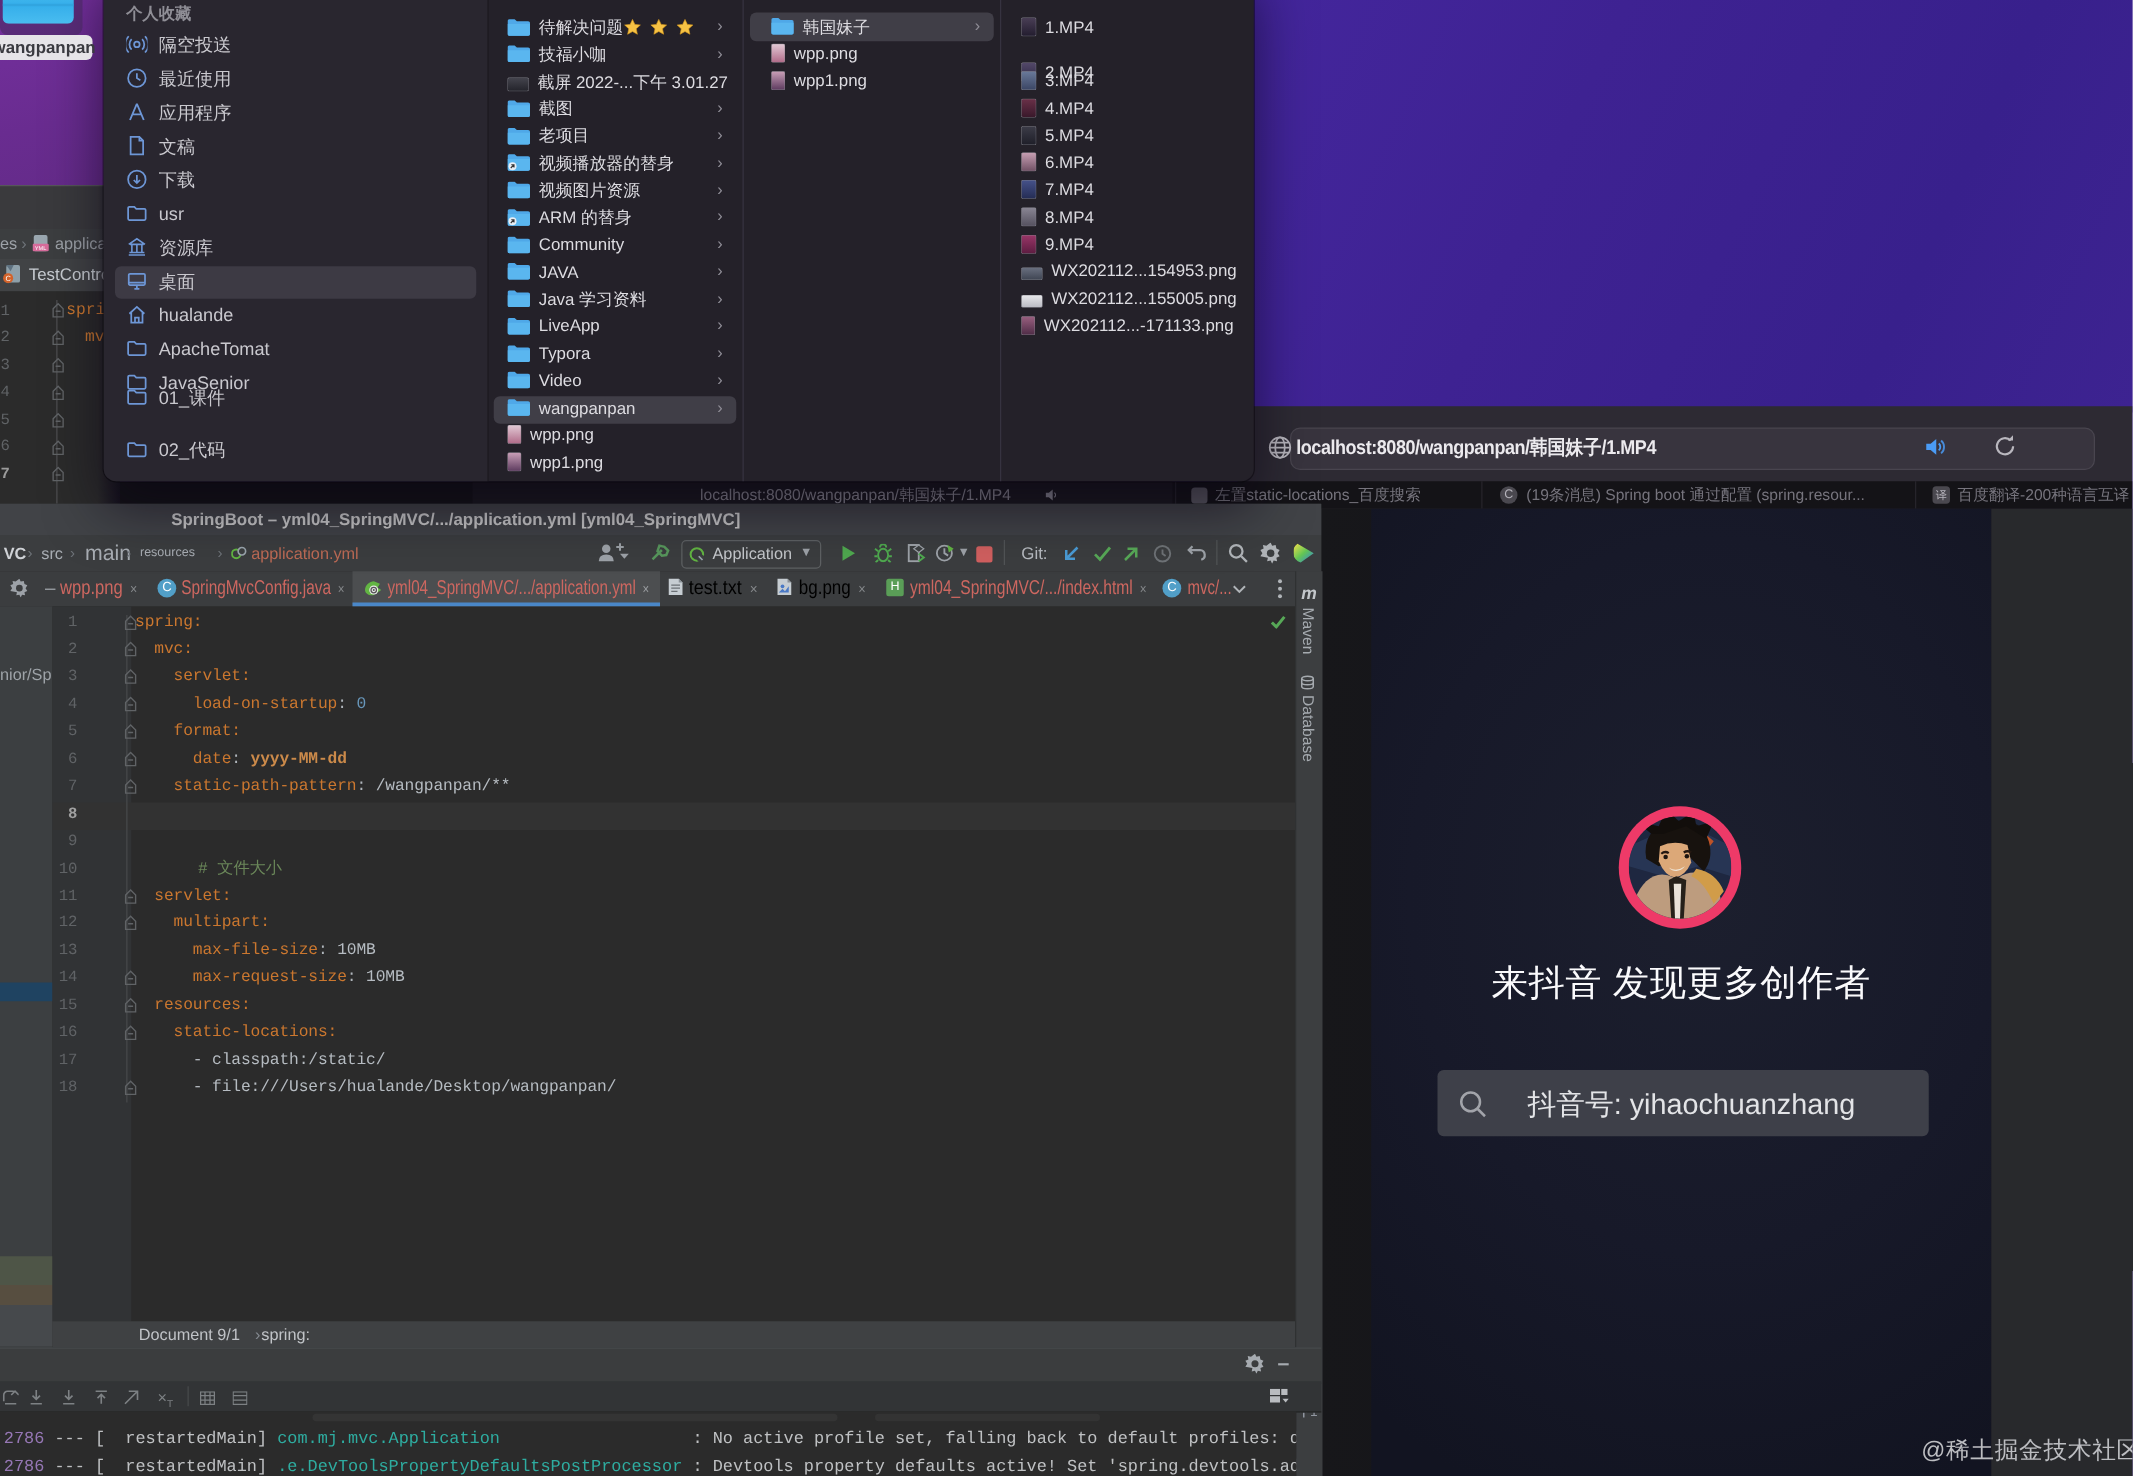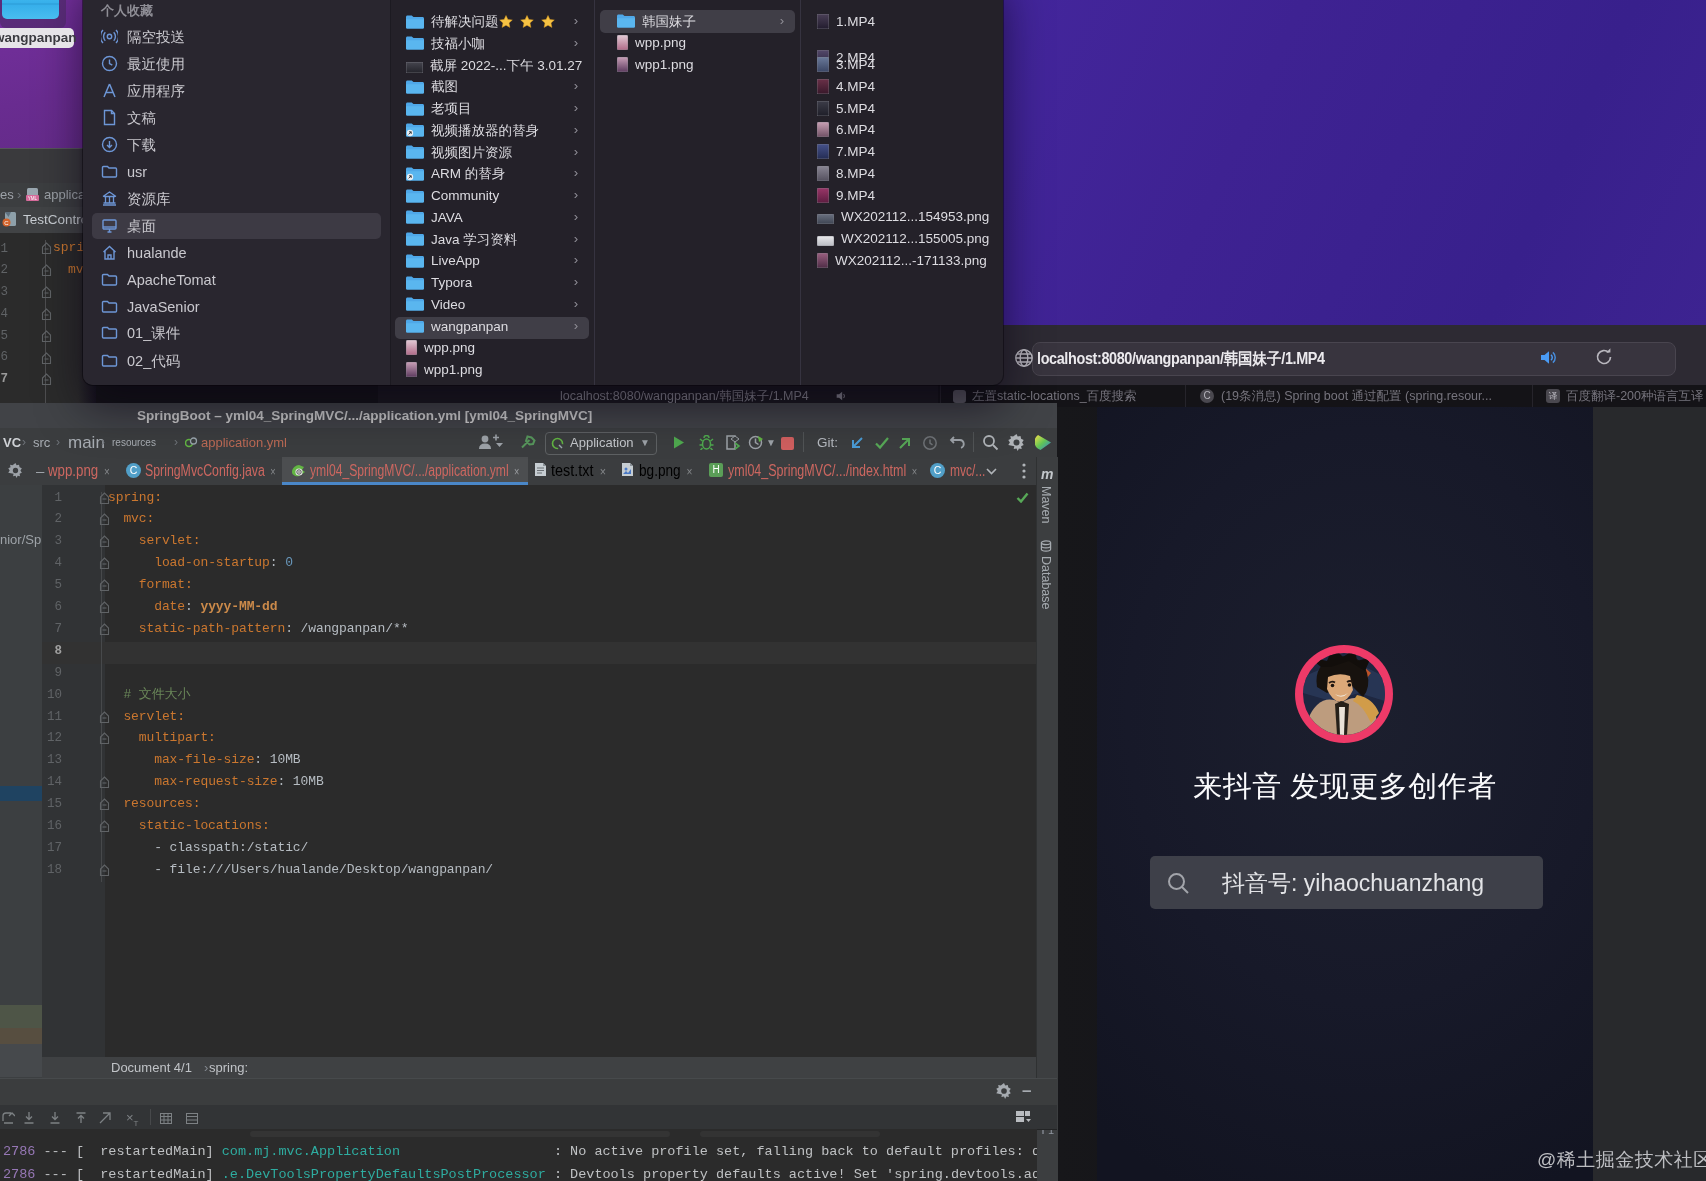--- a/index.html
+++ b/index.html
@@ -28,21 +28,21 @@
   #ide{left:0;top:403px;width:1057px;height:778px;background:#2b2b2b;}
   #idetitle{left:0;top:403px;width:1057px;height:25px;background:#414347;color:#c8c8c8;font-size:13.5px;font-weight:bold;line-height:26px;}
   #idetool{left:0;top:428px;width:1057px;height:29px;background:#3b3d3f;color:#a8adb3;font-size:13px;line-height:29px;}
   #idetabs{left:0;top:457px;width:1057px;height:28px;background:#3b3d3f;font-size:12px;letter-spacing:-0.3px;color:#b8bcc0;}
   .itab{position:absolute;top:457px;height:28px;line-height:28px;white-space:nowrap;transform-origin:0 50%;}
   .tred{color:#cd6760;} .tx{color:#84878a;font-size:12px;padding-left:7px;}
   #projpanel{left:0;top:485px;width:42px;height:620px;background:#3c3f41;}
   #gutter{left:42px;top:485px;width:63px;height:572px;background:#313335;}
   .ln{position:absolute;width:20px;text-align:right;color:#606366;font-family:"Liberation Mono",monospace;font-size:12.5px;height:22px;line-height:22px;}
   .code{position:absolute;left:108px;color:#a9b7c6;font-family:"Liberation Mono",monospace;font-size:13px;letter-spacing:-0.1px;white-space:pre;height:22px;line-height:22px;}
-  .k{color:#cb772f;} .n{color:#6897bb;} .cm{color:#6a8759;} .bo{font-weight:bold;color:#cb8a4a;}
+  .k{color:#cb772f;} .n{color:#6897bb;} .cm{color:#6a8759;margin-left:35px;} .bo{font-weight:bold;color:#cb8a4a;}
   
   .clog{position:absolute;font-family:"Liberation Mono",monospace;font-size:13.5px;color:#bfc1c3;white-space:pre;height:23px;line-height:23px;}
   .cp{color:#9677b5;} .cc{color:#2eaca0;}
   .cicon{position:absolute;color:#7d8184;font-size:13px;top:1107px;height:22px;line-height:22px;}
   
   #finder{left:83px;top:-31px;width:920px;height:416px;background:#242129;border-radius:10px;box-shadow:0 20px 45px rgba(8,4,18,.6), 0 0 0 1px rgba(0,0,0,.4);}
   #fsidebar{left:83px;top:-31px;width:307px;height:416px;background:#29262f;border-radius:0 0 0 10px;}
   .fdiv{position:absolute;width:1px;background:#363340;top:0;height:385px;}
   .srow{position:absolute;left:101px;width:280px;height:27px;color:#c9c8ce;font-size:14.5px;line-height:27px;white-space:nowrap;}
   .srow svg{vertical-align:-3px;margin-right:9px;}
@@ -461,21 +461,21 @@
       <path d="M1.5 3v7c0 1.1 2.2 2 5 2s5-.9 5-2V3M1.5 6.5c0 1.1 2.2 2 5 2s5-.9 5-2"></path>
     </g>
   </svg>
 <div class="abs" style="left:1039px;top:556px;color:#a6abb0;font-size:12.5px;writing-mode:vertical-rl;">Database</div>
 <svg class="abs" style="left:1039px;top:1125px" width="8" height="10" viewBox="0 0 8 10">
     <path d="M4 9V2M1.2 4.5L4 1.5l2.8 3" stroke="#9096a0" stroke-width="1.2" fill="none"></path>
   </svg>
 <div class="abs" style="left:1048px;top:1124px;color:#9096a0;font-size:11px;">1</div>
 
 <div class="abs" style="left:42px;top:1057px;width:994px;height:21px;background:#3f4143;color:#c0c3c7;font-size:13px;line-height:21px;">
-    <span style="position:absolute;left:69px;">Document 4/1</span>
+    <span style="position:absolute;left:69px;">Document 9/1</span>
     <span style="position:absolute;left:162px;color:#848990;">›</span>
     <span style="position:absolute;left:167px;">spring:</span>
   </div>
 <div class="abs" style="left:0;top:1078px;width:1057px;height:27px;background:#3b3d3e;border-top:1px solid #474a4c;border-bottom:1px solid #2e3030;"></div>
 <svg class="abs" style="left:996px;top:1083px" width="16" height="16" viewBox="0 0 17 17">
     <g fill="#a6abb0">
       <path d="M8.5 0l1.2 2.6 2.8-.6.6 2.8L15.7 6l-1.6 2.5 1.6 2.5-2.6 1.2.6 2.8-2.8-.6-1.2 2.6-1.2-2.6-2.8.6.6-2.8L.3 11l1.6-2.5L.3 6l2.6-1.2-.6-2.8 2.8.6z"></path>
       <circle cx="8.5" cy="8.5" r="3" fill="#3b3d3e"></circle>
     </g>
   </svg>
@@ -597,21 +597,21 @@
 <div class="srow" style="top:266.5px"><svg width="17" height="17" viewBox="0 0 17 17">
       <g fill="none" stroke="#6d96d6" stroke-width="1.4">
         <path d="M1.5 4.5c0-.6.4-1 1-1h4l1.5 1.5h6.5c.6 0 1 .4 1 1v7c0 .6-.4 1-1 1h-12c-.6 0-1-.4-1-1z"></path>
       </g>
     </svg>ApacheTomat</div>
 <div class="srow" style="top:293.5px"><svg width="17" height="17" viewBox="0 0 17 17">
       <g fill="none" stroke="#6d96d6" stroke-width="1.4">
         <path d="M1.5 4.5c0-.6.4-1 1-1h4l1.5 1.5h6.5c.6 0 1 .4 1 1v7c0 .6-.4 1-1 1h-12c-.6 0-1-.4-1-1z"></path>
       </g>
     </svg>JavaSenior</div>
-<div class="srow" style="top:320px"><svg width="17" height="17" viewBox="0 0 17 17">
+<div class="srow" style="top:306px"><svg width="17" height="17" viewBox="0 0 17 17">
       <g fill="none" stroke="#6d96d6" stroke-width="1.4">
         <path d="M1.5 4.5c0-.6.4-1 1-1h4l1.5 1.5h6.5c.6 0 1 .4 1 1v7c0 .6-.4 1-1 1h-12c-.6 0-1-.4-1-1z"></path>
       </g>
     </svg>01_课件</div>
 <div class="srow" style="top:347.5px"><svg width="17" height="17" viewBox="0 0 17 17">
       <g fill="none" stroke="#6d96d6" stroke-width="1.4">
         <path d="M1.5 4.5c0-.6.4-1 1-1h4l1.5 1.5h6.5c.6 0 1 .4 1 1v7c0 .6-.4 1-1 1h-12c-.6 0-1-.4-1-1z"></path>
       </g>
     </svg>02_代码</div>
 <div class="frow" style="left:406px;top:11.0px;width:182px;"><svg width="18" height="14" viewBox="0 0 18 14">

